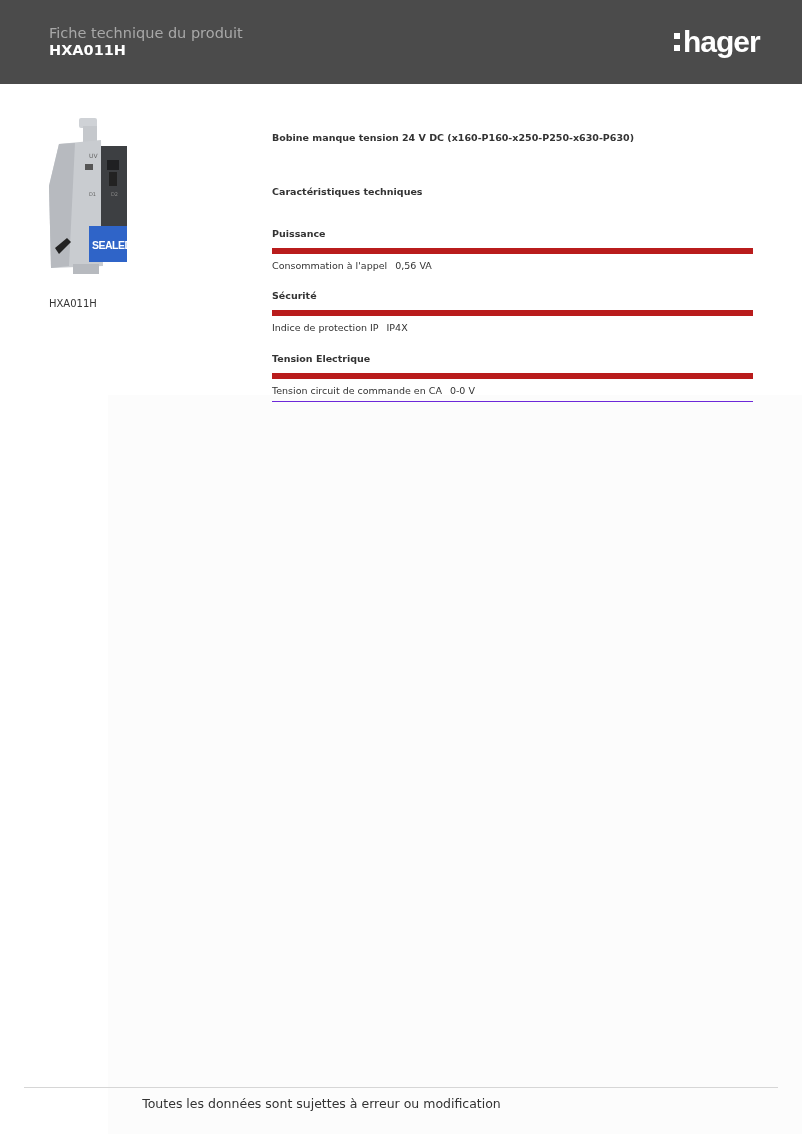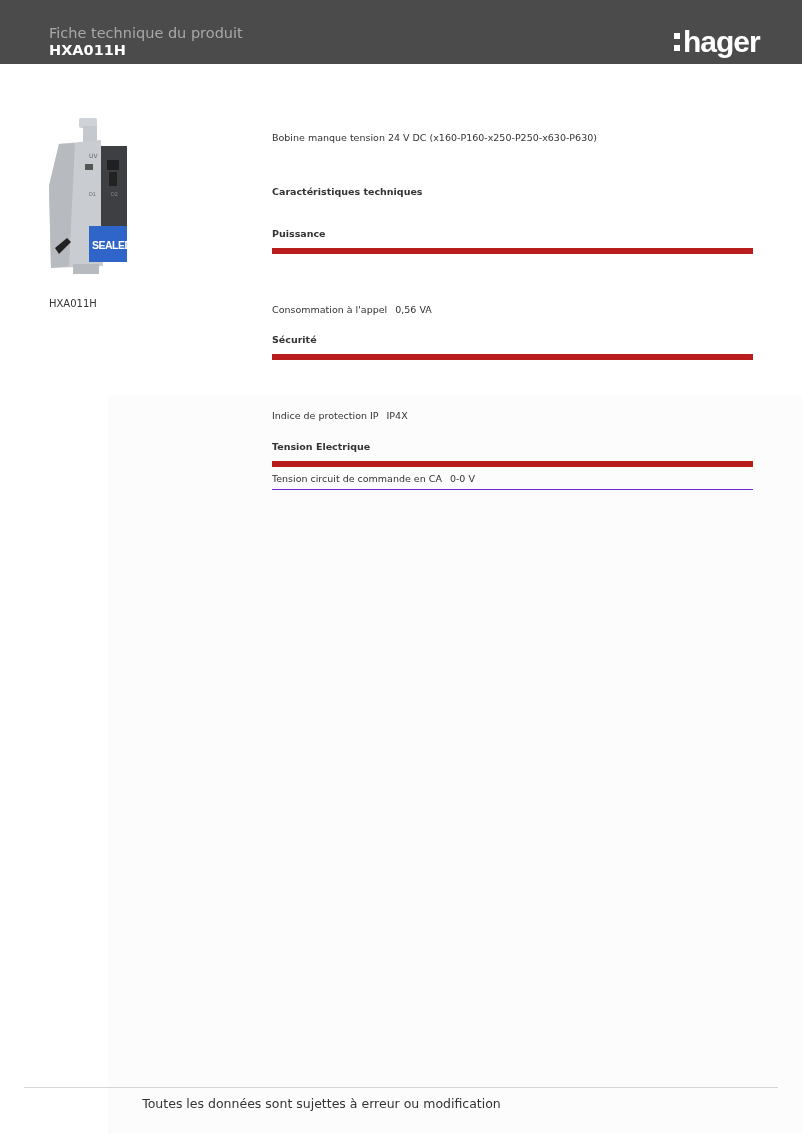--- a/index.html
+++ b/index.html
@@ -1,35 +1,35 @@
 <!DOCTYPE html>
 <html><head>
   <meta charset="utf-8">
   <style>
     html, body { margin:0; padding:0; }
     body { width:802px; height:1134px; background:#ffffff; position:relative; overflow:hidden;
            font-family:"DejaVu Sans", sans-serif; color:#333; }
-    .header { position:absolute; left:0; top:0; width:802px; height:64px; background:#4b4b4b; }
+    .header { position:absolute; left:0; top:0; width:802px; height:84px; background:#4b4b4b; }
     .header .subtitle { position:absolute; left:49px; top:25px; font-size:14.5px; color:#a8a8a8; font-weight:normal; }
     .header .title { position:absolute; left:49px; top:42px; font-size:14.5px; color:#ffffff; font-weight:bold; }
     .logo { position:absolute; left:674px; top:22px; height:40px; font-family:"Liberation Sans", sans-serif; font-weight:bold;
             color:#fff; font-size:30px; letter-spacing:-1px; line-height:40px; }
     .logo .colon { display:inline-block; width:6px; position:relative; margin-right:3px; vertical-align:top; height:40px; }
     .logo .colon i { position:absolute; left:0; width:6px; height:6px; background:#fff; }
     .bgpanel { position:absolute; left:108px; top:395px; width:694px; height:739px; background:#fcfcfc; }
     .product-img { position:absolute; left:45px; top:116px; width:88px; height:165px; }
     .img-caption { position:absolute; left:49px; top:298px; font-size:10px; color:#333; }
     .main { position:absolute; left:272px; top:132px; width:481px; }
-    .product-name { font-size:9.5px; font-weight:normal; color:#333; height:14px; }
+    .product-name { font-size:9.5px; font-weight:bold; color:#333; height:14px; }
     .section-title-main { margin-top:40px; font-size:9.5px; font-weight:bold; height:14px; }
     .group { margin-top:27px; }
     .group:first-of-type { margin-top:0; }
     .group-title { font-size:9.5px; font-weight:bold; height:14px; padding-bottom:6px; border-bottom:6px solid #b91c1c; }
     .row { font-size:9.5px; height:16px; padding-top:6px; border-bottom:1px solid #6d28d9; }
-    .row.last { border-bottom:none;margin-top:44px; }
+    .row.last { border-bottom:none; }
     .row .label { }
     .row .value { margin-left:8px; }
     .footer-line { position:absolute; left:24px; top:1087px; width:754px; border-top:1px solid #d6d6d6; }
     .footer-text { position:absolute; left:0; top:1096px; width:643px; text-align:center; font-size:12.5px; color:#333; }
   </style>
 </head>
 <body>
 
 <div class="header">
   <div class="subtitle">Fiche technique du produit</div>

